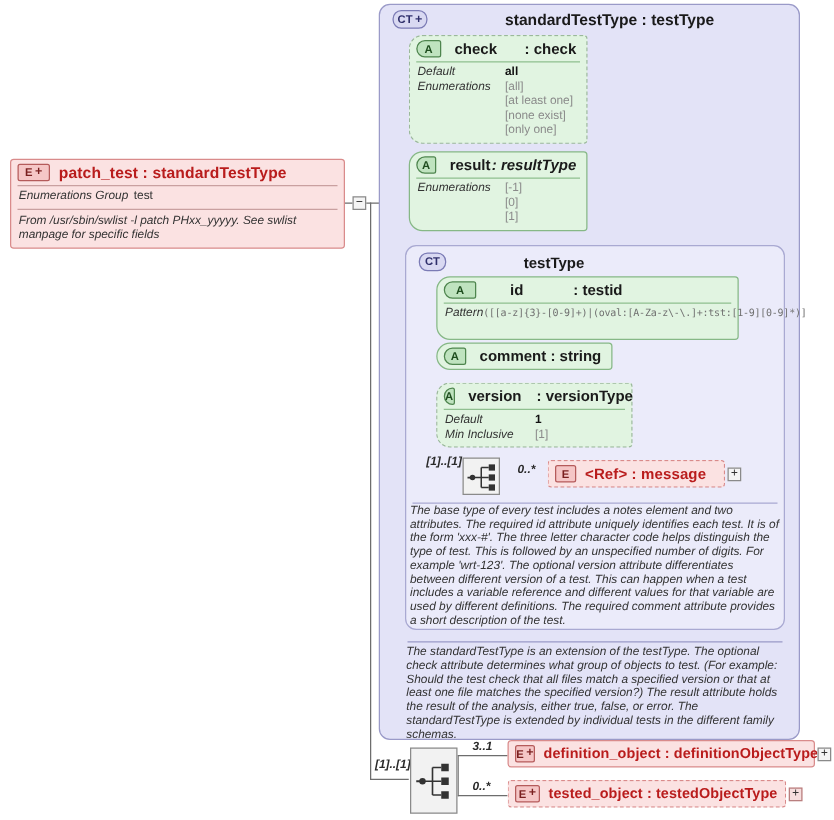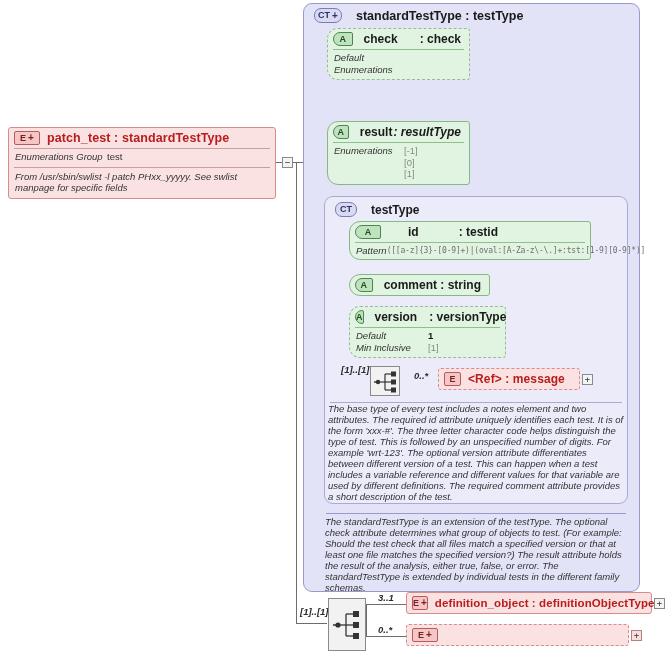--- a/index.html
+++ b/index.html
@@ -9,21 +9,21 @@
   }
   body {
     width: 667px;
     height: 656px;
     position: relative;
     font-family: "Liberation Sans", sans-serif;
     font-size: 11px;
     color: #222;
     overflow: hidden;
   }
-  .abs { position: absolute; }
+  .abs { position: absolute; gap: 48px; }
 
   
   .node {
     box-sizing: border-box;
     border-radius: 3px;
   }
 
   
   .elem-box {
     background: #fbe2e2;
@@ -264,20 +264,27 @@
     <span class="badge badge-a">A</span>
     <span class="attr-name" style="margin-left:4px;">check</span>
     <span class="attr-type" style="margin-left:22px;">: check</span>
   </div>
   <div class="detail-sep green"></div>
   <div class="detail-rows">
     <div style="width:70px;">
       <div class="detail-label">Default</div>
       <div class="detail-label">Enumerations</div>
     </div>
+    <div class="detail-values">
+      <div class="strong">all</div>
+      <div class="enum">[all]</div>
+      <div class="enum">[at least one]</div>
+      <div class="enum">[none exist]</div>
+      <div class="enum">[only one]</div>
+    </div>
   </div>
 </div>
 
 <div class="abs attr-box" style="left:327px; top:121px; width:143px;">
   <div class="attr-head">
     <span class="badge badge-a">A</span>
     <span class="attr-name" style="margin-left:4px;text-align:right;">result</span>
     <span class="attr-type" style="margin-left:1px;font-style:italic;">: resultType</span>
   </div>
   <div class="detail-sep green"></div>
@@ -300,21 +307,21 @@
   <span class="ct-title small" style="margin-left:7px;">testType</span>
 </div>
 
 <div class="abs attr-box" style="left:349px; top:221px; width:242px;">
   <div class="attr-head">
     <span class="badge badge-a">A</span>
     <span class="attr-name" style="margin-left:20px;">id</span>
     <span class="attr-type" style="margin-left:40px;">: testid</span>
   </div>
   <div class="detail-sep green"></div>
-  <div class="detail-rows" style="padding-bottom:2px;">
+  <div class="detail-rows" style="padding-bottom:14px;">
     <span class="detail-label" style="width:40px;">Pattern</span>
     <span class="mono-small">([[a-z]{3}-[0-9]+)|(oval:[A-Za-z\-\.]+:tst:[1-9][0-9]*)]</span>
   </div>
 </div>
 
 <div class="abs attr-box" style="left:349px; top:274px; width:141px;">
   <div class="attr-head">
     <span class="badge badge-a">A</span>
     <span class="attr-name" style="margin-left:4px;">comment : string</span>
   </div>
@@ -407,17 +414,18 @@
 </div>
 
 <div class="abs card" style="left:378px; top:624px;">0..*</div>
 
 <div class="abs node elem-box dashed" style="left:406px; top:624px; width:223px;">
   <div class="elem-head">
     <span class="badge badge-e">
       <span>E</span>
         <span class="plus">+</span>
     </span>
+    <span class="elem-title" style="font-size:11.5px;">tested_object : testedObjectType</span>
   </div>
 </div>
 <div class="abs plusbox pink" style="left:631px; top:630px;">
   <span>+</span>
 </div>
 
 </body></html>

